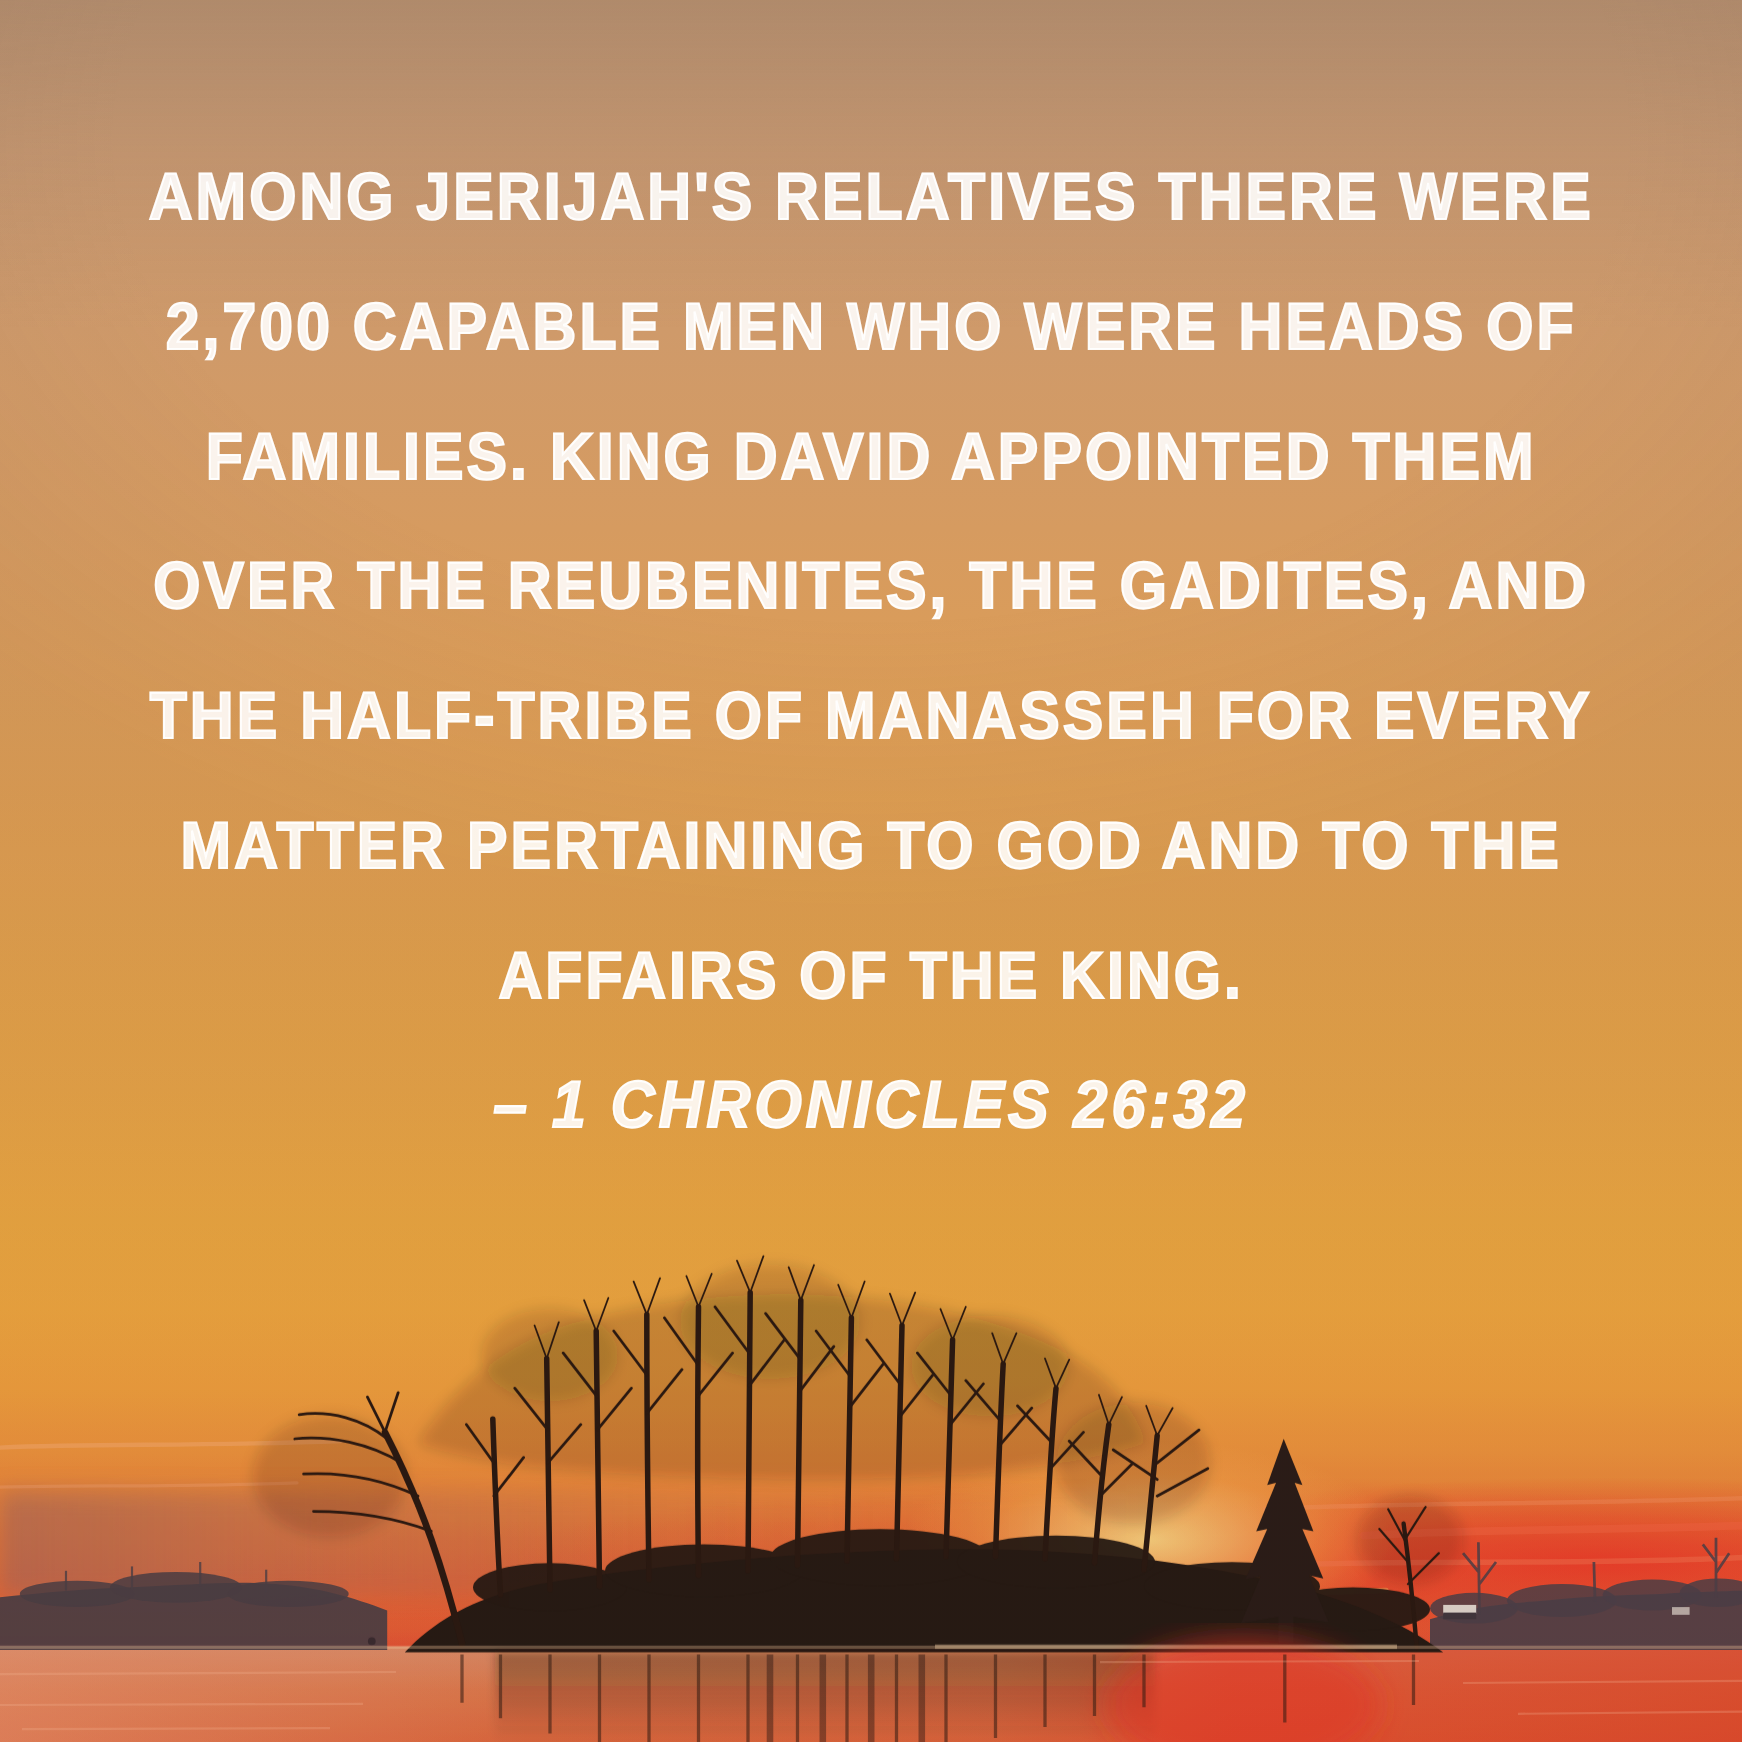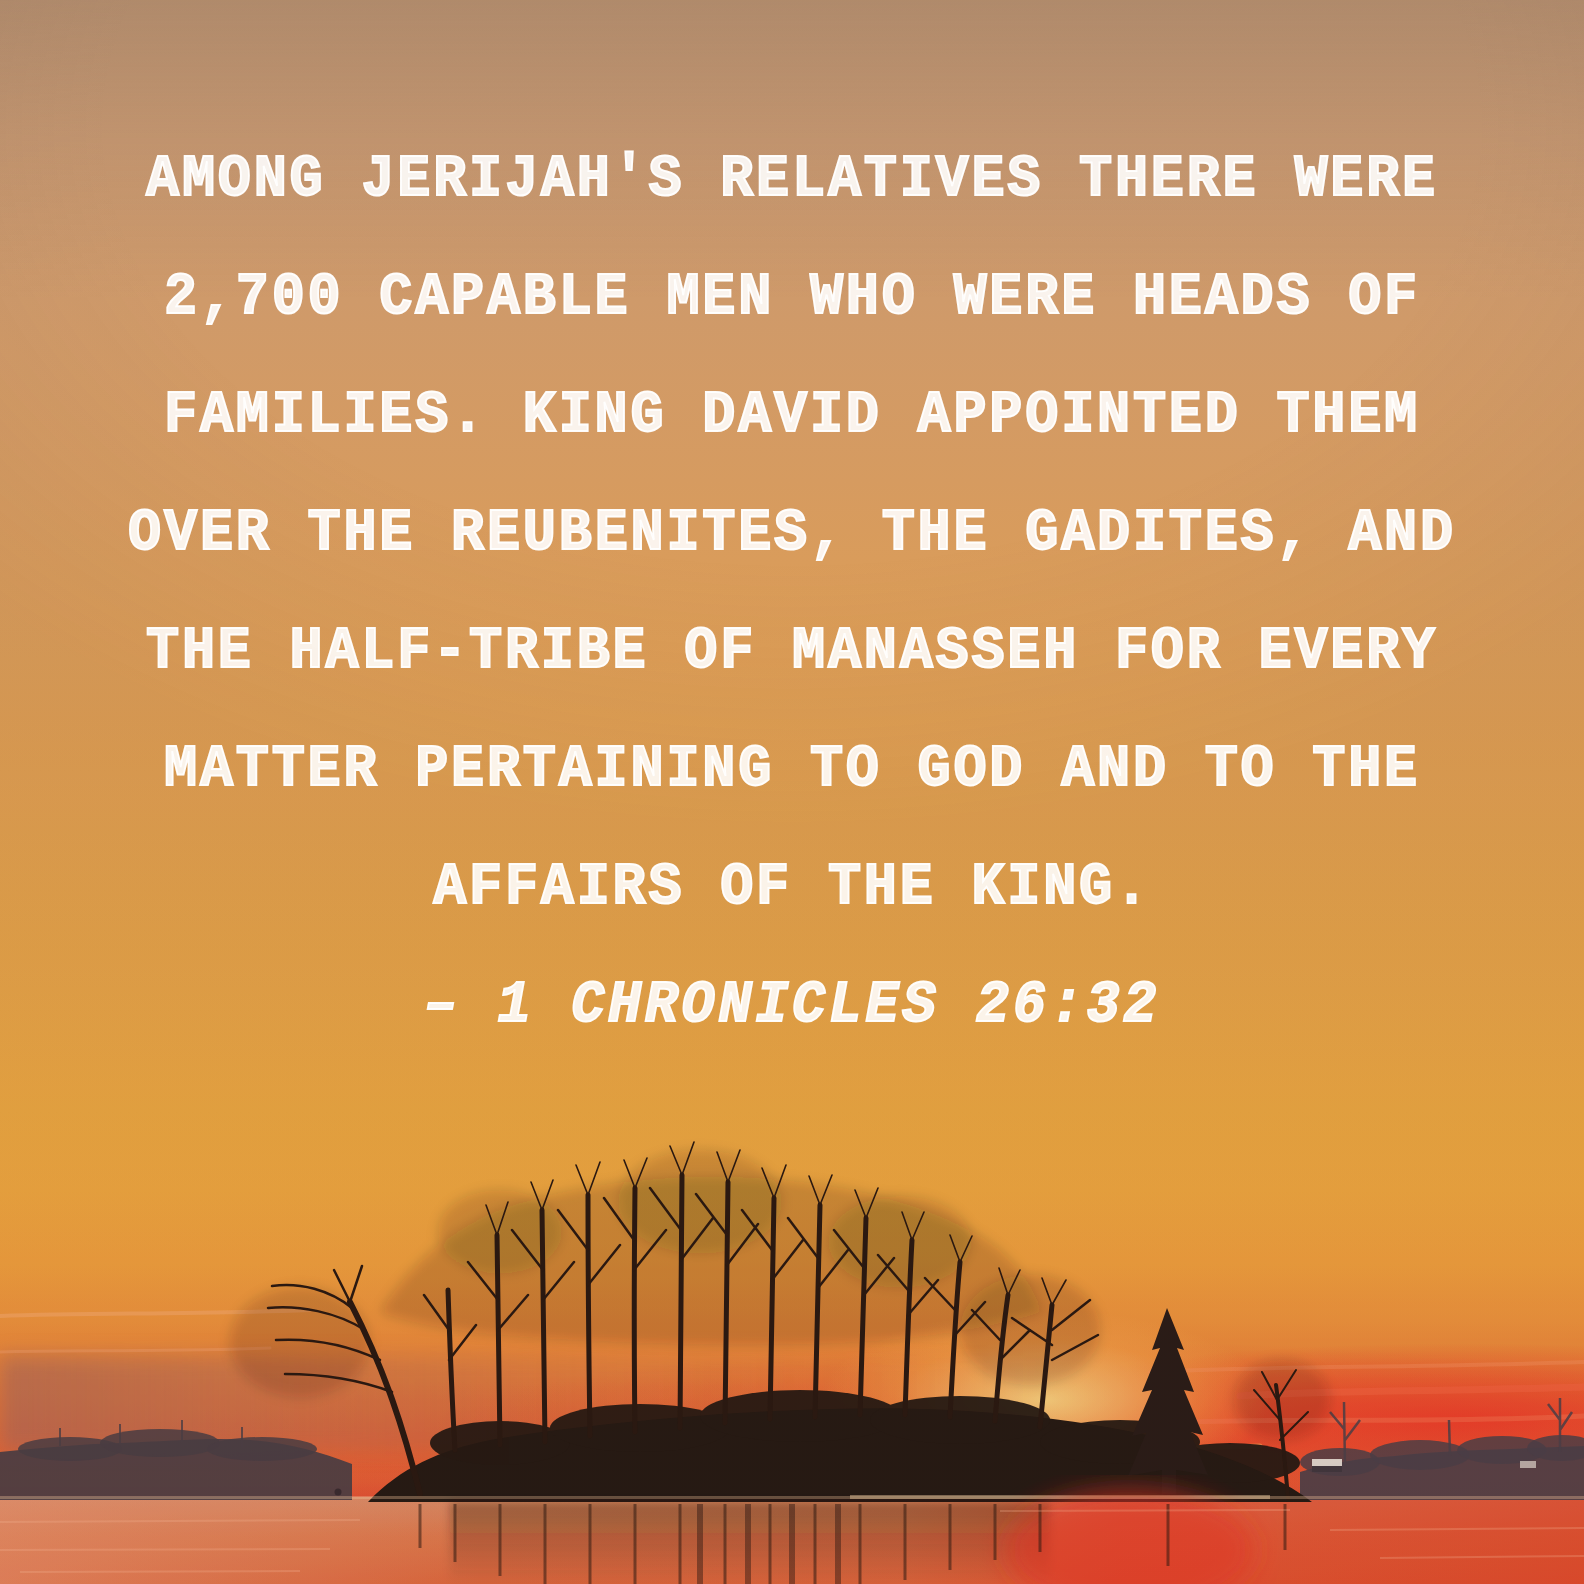--- a/index.html
+++ b/index.html
@@ -1,18 +1,18 @@
 <!DOCTYPE html>
 <html><head>
 <meta charset="utf-8">
 <style>
   html,body{margin:0;padding:0;background:#000;}
   .canvas{
     position:relative;width:1584px;height:1584px;overflow:hidden;
-    font-family:Liberation Mono, monospace;
+    font-family:Liberation Sans, sans-serif;
   }
   
   .sky{
     position:absolute;inset:0;
     background:linear-gradient(180deg,
       #c29770 0px,#c99970 140px,#cf9a6a 300px,#d69b60 480px,
       #dd9d55 660px,#e3a04b 830px,#e8a343 990px,#eda63d 1110px,
       #f0a53a 1190px,#f19e38 1260px,#ef9137 1320px,#ec7c33 1380px,
       #e96931 1440px,#e75b2f 1480px,#e54e2e 1497px,#e54e2e 1584px);
   }

